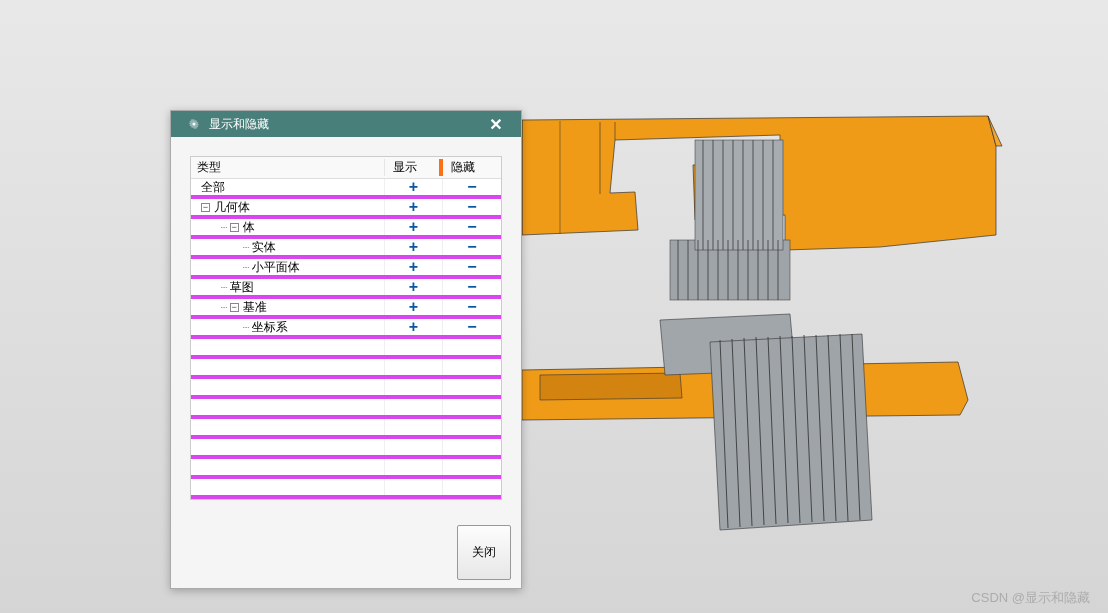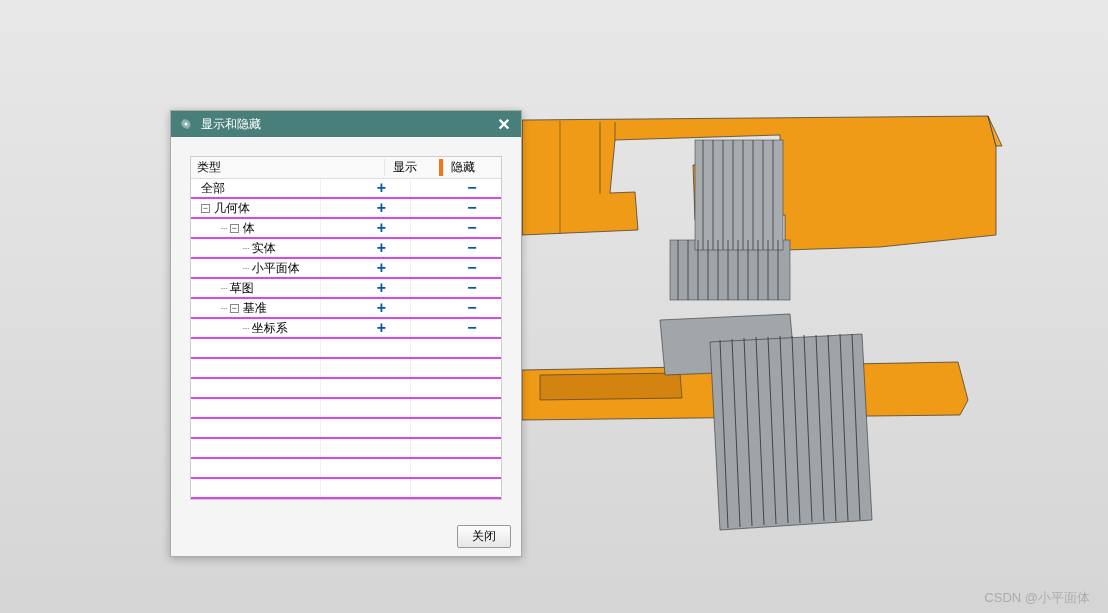--- a/index.html
+++ b/index.html
@@ -21,21 +21,21 @@
       background: #f5f5f5;
       border: 1px solid #aaa;
       box-shadow: 0 2px 8px rgba(0,0,0,0.25);
     }
     .titlebar {
       background: #497f7a;
       color: #fff;
       height: 26px;
       display: flex;
       align-items: center;
-      padding: 0 8px;
+      padding: 0 16px;
     }
     .titlebar .gear {
       width: 14px; height: 14px;
       margin-right: 8px;
       display:flex; align-items:center; justify-content:center;
     }
     .titlebar .title { flex: 1; font-size: 12px; }
     .titlebar .close {
       width: 18px; height: 18px;
       display: flex; align-items: center; justify-content: center;
@@ -56,22 +56,21 @@
       height: 22px;
       align-items: center;
     }
     .col-type { flex: 1; padding-left: 6px; border-right: 1px solid #e6e6e6;}
     .col-s, .col-h { width: 58px; text-align: left; padding-left: 8px; border-right: 4px solid #f97316;}
     .col-h { border-right: none; }
     .row {
       display: flex;
       height: 20px;
       align-items: center;
-      border-bottom: 2px solid #d946ef;
-      gap: 32px;
+      border-bottom: 4px solid #d946ef;
     }
     .row:nth-child(even){ background:#fff; }
     .row .label {
       flex: 1; display: flex; align-items: center;
       padding-left: 6px;
       border-right: 1px solid #f0f0f0;
       height:100%;
     }
     .row .s, .row .h {
       width: 58px; text-align: center;
@@ -103,21 +102,21 @@
       background:#fff;
       cursor:pointer;
     }
     .footer {
       display:flex; justify-content:flex-end;
       padding: 6px 10px 8px 10px;
     }
     .btn {
       background: linear-gradient(#fdfdfd,#e7e7e7);
       border:1px solid #999;
-      padding: 2px 14px;
+      padding: 18px 14px;
       font-size:12px;
       cursor:pointer;
       border-radius:2px;
     }
     .watermark {
       position:absolute;
       right: 18px; bottom: 6px;
       color:#8a8a8a;
       font-size: 13px;
       opacity: .55;
@@ -317,13 +316,13 @@
           <div class="s"></div>
           <div class="h"></div>
         </div>
       </div>
   </div>
   <div class="footer">
     <button class="btn">关闭</button>
   </div>
 </div>
 
-<div class="watermark">CSDN @小平面体</div>
+<div class="watermark">CSDN @显示和隐藏</div>
 
 </body></html>

